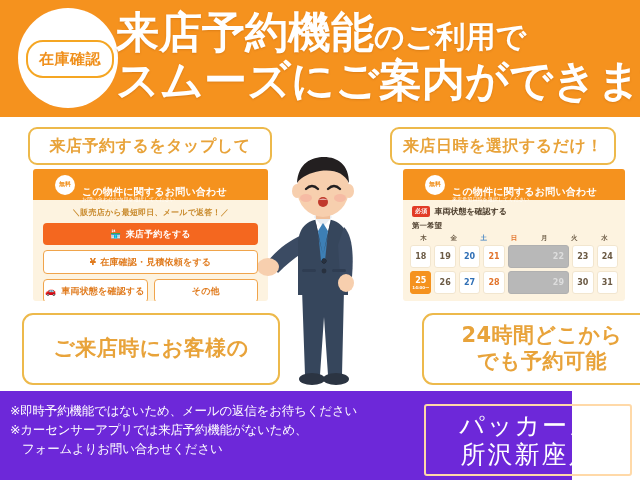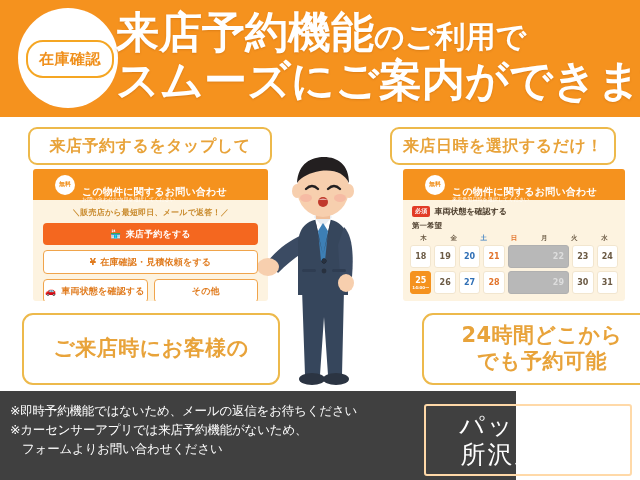--- a/index.html
+++ b/index.html
@@ -119,21 +119,21 @@
   
   .ben{
     position:absolute;border:2px solid #edb94b;border-radius:11px;background:#fff;
     display:flex;flex-direction:column;align-items:center;justify-content:center;
     color:#e8a33a;font-size:21px;font-weight:600;line-height:1.22;letter-spacing:.5px;
   }
   .ben-left{left:22px;top:196px;width:254px;height:68px;}
   .ben-right{left:382px;top:196px;width:236px;height:68px;margin-left:40px;}
 
   
-  .footer{position:absolute;left:0;top:391px;width:516px;height:89px;background:#404040;}
+  .footer{position:absolute;left:0;top:391px;width:572px;height:89px;background:#6d28d9;}
   .disc{
     position:absolute;left:10px;top:10px;width:400px;color:#fff;
     font-size:12.5px;line-height:1.52;font-weight:500;letter-spacing:-.2px;
   }
   .disc div{white-space:nowrap;}
   .disc .ind{padding-left:12px;}
   .logo{
     position:absolute;left:424px;top:404px;width:204px;height:68px;
     border:2px solid #ffd9a8;border-radius:3px;
     display:flex;flex-direction:column;align-items:center;justify-content:center;

